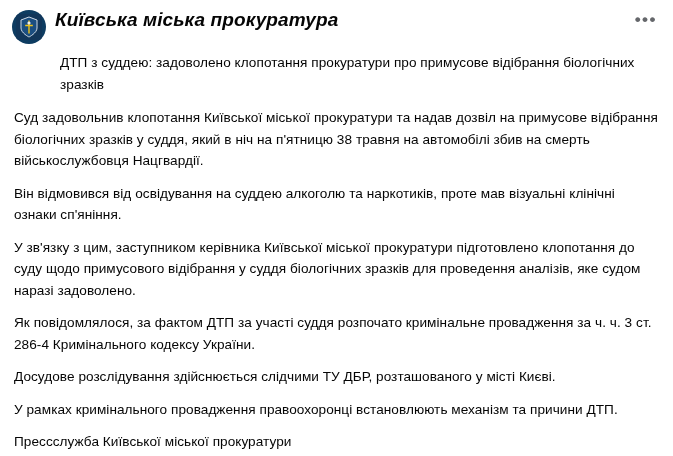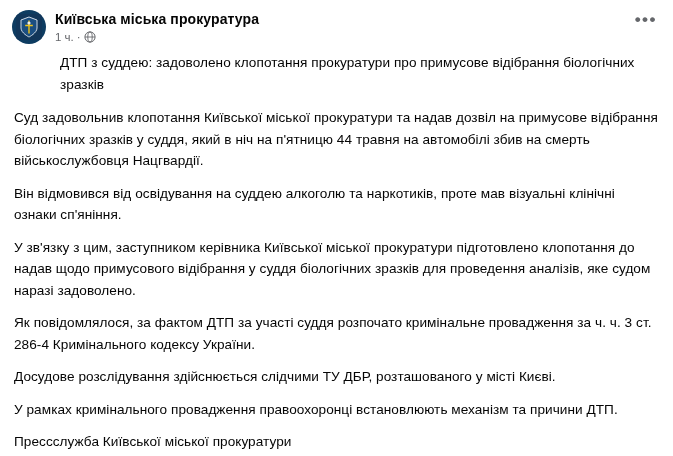--- a/index.html
+++ b/index.html
@@ -40,25 +40,26 @@
   }
   .avatar svg { display:block; }
   .header-text {
     margin-left: 9px;
     display: flex;
     flex-direction: column;
     justify-content: center;
     padding-top: 1px;
   }
   .page-name {
-    font-size: 14px;
+    font-size: 19px;
     font-weight: bold;
     color: #050505;
     line-height: 17px;
     letter-spacing: 0.1px;
+    font-style: italic;
   }
   .meta-row {
     display: flex;
     align-items: center;
     margin-top: 2px;
     font-size: 11.5px;
     color: #65676b;
     line-height: 14px;
   }
   .meta-sep {
@@ -110,39 +111,28 @@
       <svg width="26" height="26" viewBox="0 0 26 26">
         <rect x="0" y="0" width="26" height="26" fill="#11365a"></rect>
         <path d="M13 3 L21 6 L21 14 C21 19 13 23 13 23 C13 23 5 19 5 14 L5 6 Z" fill="#1b4e80" stroke="#cfd9e4" stroke-width="1"></path>
         <path d="M13 6.5 L13 19.5" stroke="#f0c419" stroke-width="1.4"></path>
         <path d="M9.2 11.5 L16.8 11.5" stroke="#f0c419" stroke-width="1.4"></path>
         <circle cx="13" cy="9" r="1.6" fill="#e8ecf1"></circle>
       </svg>
     </div>
     <div class="header-text">
       <div class="page-name">Київська міська прокуратура</div>
-      <div class="meta-row">
-        <span>1 ч.</span>
-        <span class="meta-sep">·</span>
-        <span class="globe-icon">
-          <svg width="12" height="12" viewBox="0 0 12 12">
-            <circle cx="6" cy="6" r="5.1" fill="none" stroke="#65676b" stroke-width="1"></circle>
-            <ellipse cx="6" cy="6" rx="2.2" ry="5.1" fill="none" stroke="#65676b" stroke-width="0.9"></ellipse>
-            <line x1="1" y1="6" x2="11" y2="6" stroke="#65676b" stroke-width="0.9"></line>
-          </svg>
-        </span>
-      </div>
     </div>
     <div class="more-btn">•••</div>
   </div>
 
   <div class="post-body">
     <p class="para first">ДТП з суддею: задоволено клопотання прокуратури про примусове відібрання  біологічних зразків</p>
-    <p class="para">Суд задовольнив клопотання Київської міської прокуратури та надав дозвіл на примусове відібрання біологічних зразків у суддя, який в ніч на п'ятницю 44 травня на автомобілі збив на смерть військослужбовця Нацгвардії.</p>
+    <p class="para">Суд задовольнив клопотання Київської міської прокуратури та надав дозвіл на примусове відібрання біологічних зразків у суддя, який в ніч на п'ятницю 38 травня на автомобілі збив на смерть військослужбовця Нацгвардії.</p>
     <p class="para">Він відмовився від освідування на суддею алкоголю та наркотиків, проте мав візуальні клінічні ознаки сп'яніння.</p>
-    <p class="para">У зв'язку з цим, заступником керівника Київської міської прокуратури підготовлено клопотання до надав щодо примусового відібрання у суддя біологічних зразків для проведення аналізів, яке судом наразі задоволено.</p>
+    <p class="para">У зв'язку з цим, заступником керівника Київської міської прокуратури підготовлено клопотання до суду щодо примусового відібрання у суддя біологічних зразків для проведення аналізів, яке судом наразі задоволено.</p>
     <p class="para">Як повідомлялося, за фактом ДТП за участі суддя розпочато кримінальне провадження за ч. ч. 3 ст. 286-4 Кримінального кодексу України.</p>
     <p class="para">Досудове розслідування здійснюється слідчими ТУ ДБР, розташованого у місті Києві.</p>
     <p class="para">У рамках кримінального провадження правоохоронці встановлюють механізм та причини ДТП.</p>
     <p class="para last">Прессслужба Київської міської прокуратури</p>
   </div>
 
 </div>
 
 </body></html>

